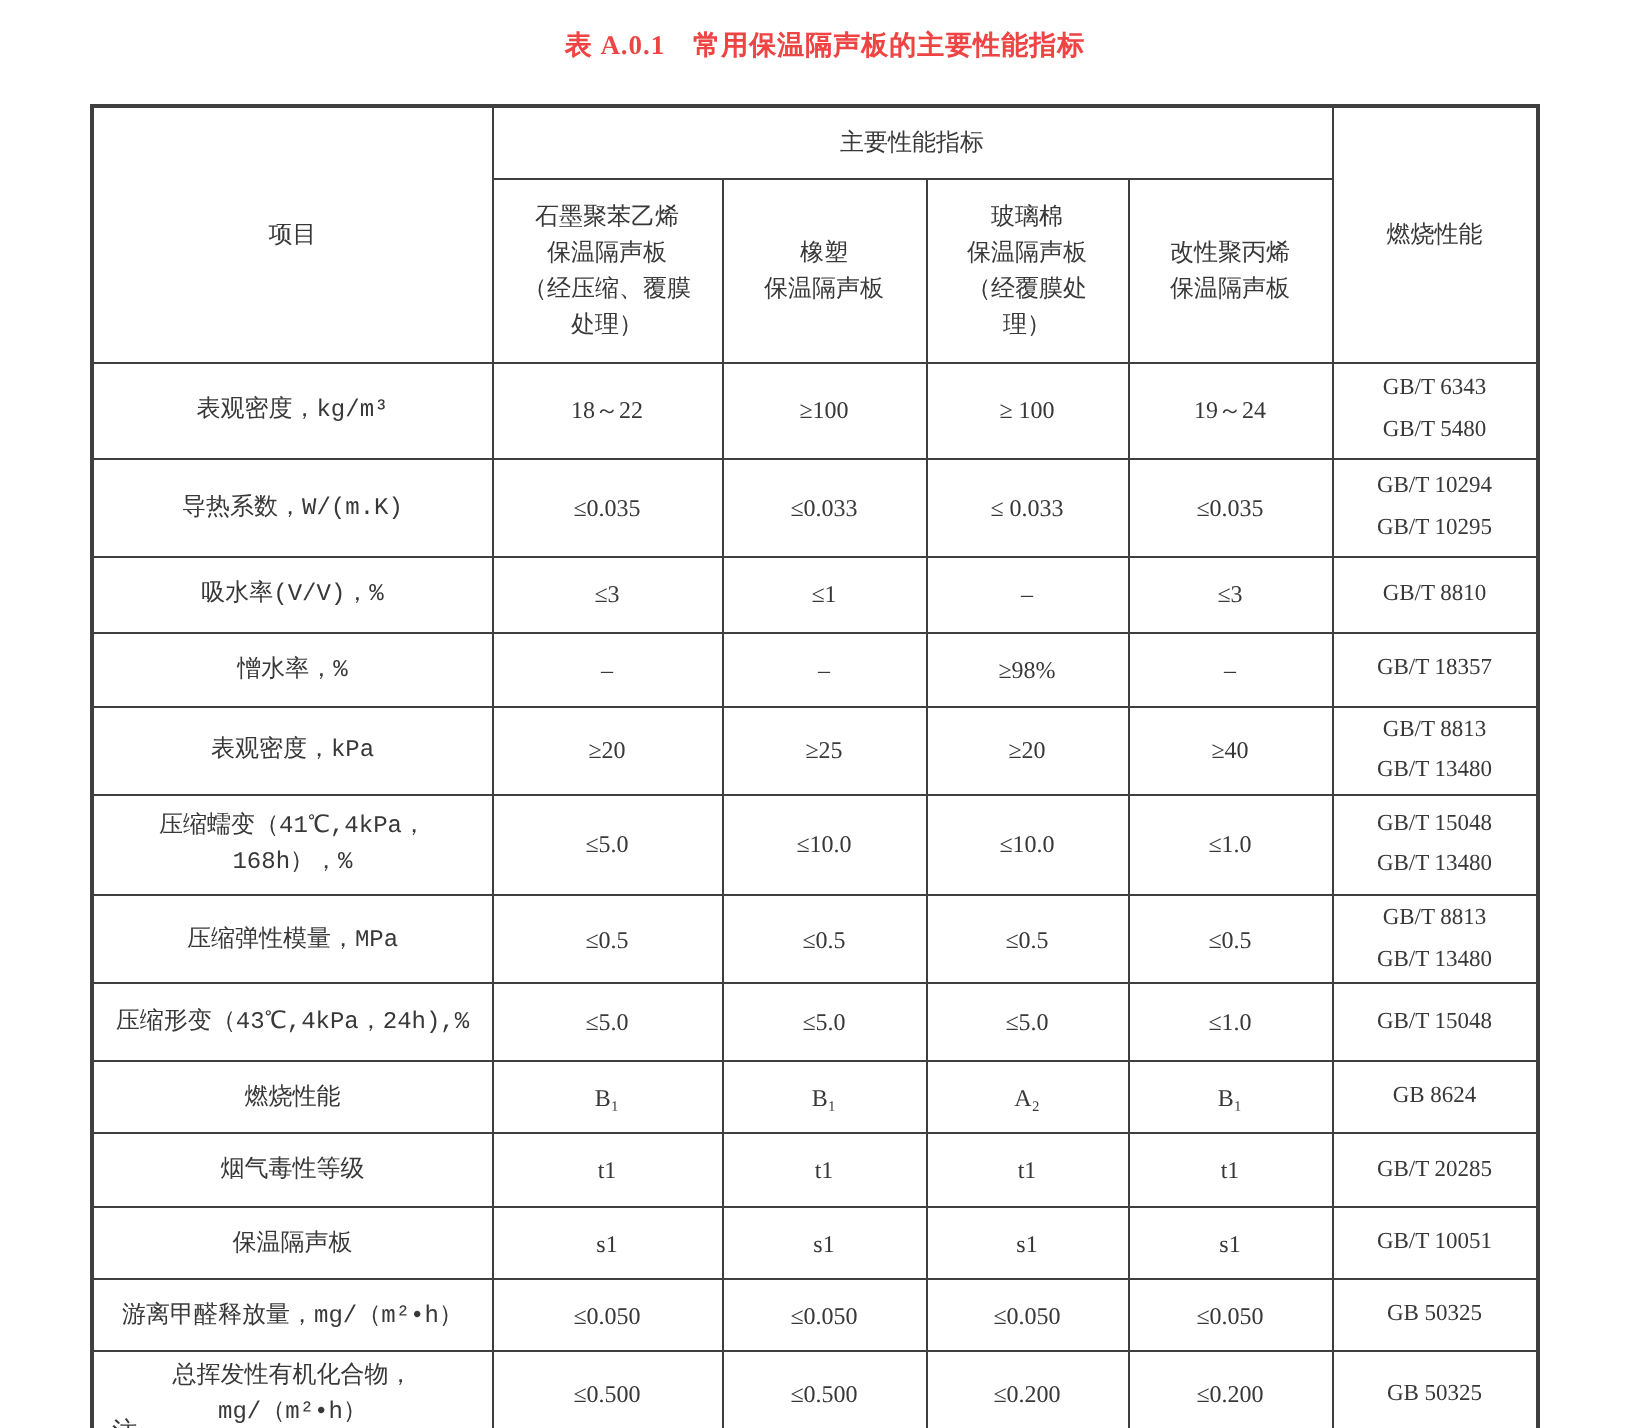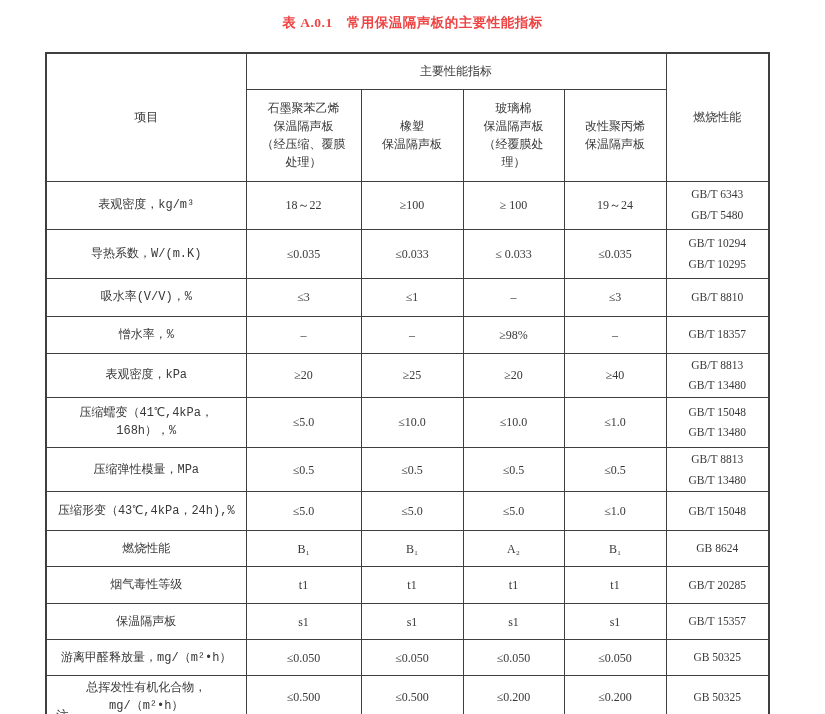--- a/index.html
+++ b/index.html
@@ -193,21 +193,21 @@
         <td>t1</td>
         <td>t1</td>
         <td class="method-cell">GB/T 20285</td>
       </tr>
       <tr style="height:36px">
         <td class="label-cell">保温隔声板</td>
         <td>s1</td>
         <td>s1</td>
         <td>s1</td>
         <td>s1</td>
-        <td class="method-cell">GB/T 15357</td>
+        <td class="method-cell">GB/T 10051</td>
       </tr>
       <tr style="height:36px">
         <td class="label-cell">游离甲醛释放量，mg/（m²•h）</td>
         <td>≤0.050</td>
         <td>≤0.050</td>
         <td>≤0.050</td>
         <td>≤0.050</td>
         <td class="method-cell">GB 50325</td>
       </tr>
       <tr style="height:43px">

